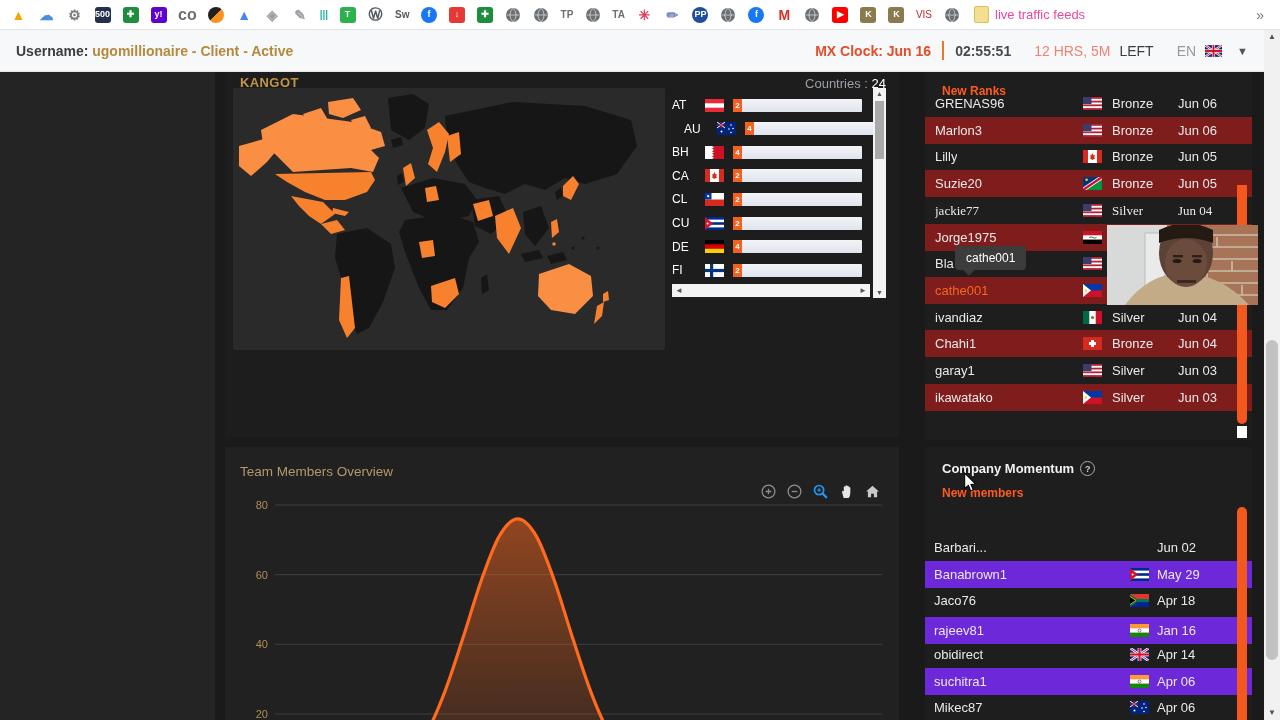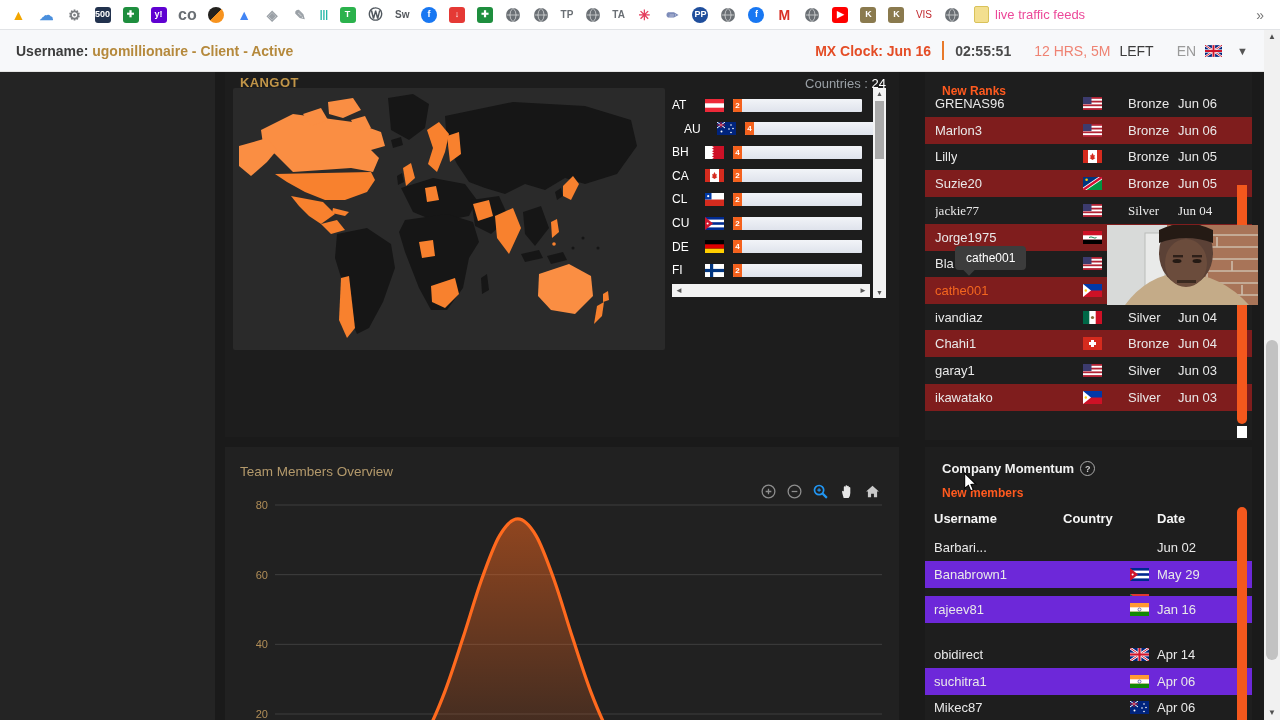--- a/index.html
+++ b/index.html
@@ -71,21 +71,21 @@
   .hs-arrow{font-size:8px;color:#555;line-height:13px;}
 
   
   .ranks-panel{left:925px;top:0;width:327px;height:368px;background:#1e1e1e;}
   .ranks-title{position:absolute;left:17px;top:12px;font-size:12px;font-weight:bold;color:#ff5a1f;}
   .r-row{position:absolute;left:0;width:327px;height:27px;font-size:13px;color:#e9e9e9;}
   .r-row.alt{background:#7f1d1d;}
   .r-name{position:absolute;left:2px;top:6px;max-width:145px;white-space:nowrap;overflow:hidden;margin-left:8px;}
   .r-name.hl{color:#f4661f;}
   .r-flagwrap{position:absolute;left:158px;top:7px;width:19px;height:13px;}
-  .r-rank{position:absolute;left:203px;top:6px;}
+  .r-rank{position:absolute;left:187px;top:6px;}
   .r-date{position:absolute;left:253px;top:6px;}
   .o-scroll{position:absolute;left:312px;top:113px;width:10px;height:239px;background:#f4581d;
             border-radius:0 0 5px 5px;z-index:2;}
   .o-thumb{position:absolute;left:312px;top:354px;width:10px;height:12px;background:#ffffff;z-index:2;}
 
   .tooltip{position:absolute;left:955px;top:174px;background:#3c3c3c;color:#fff;font-size:12px;
            padding:5px 11px;border-radius:4px;z-index:6;}
   .tooltip::after{content:"";position:absolute;left:10px;bottom:-4px;width:8px;height:8px;background:#3c3c3c;
                   transform:rotate(45deg);}
 
@@ -660,25 +660,20 @@
         <path d="M52,5 Q79,-8 106,5 L106,18 Q79,8 52,18 Z" fill="#241a14"></path>
       </svg>
     </div>
 
     <div class="panel mom-panel">
       <div class="mom-title">
         <span>Company Momentum</span>
         <span class="q-icon">?</span>
       </div>
       <div class="mom-sub">New members</div>
-      <div class="m-head">
-        <span class="h-user">Username</span>
-        <span class="h-country">Country</span>
-        <span class="h-date">Date</span>
-      </div>
       <div id="member-rows">
           <div class="m-row" style="top: 87px;">
             <span class="m-name">Barbari...</span>
             <span class="m-flag"></span>
             <span class="m-date">Jun 02</span>
           </div>
           <div class="m-row alt" style="top: 113.7px;">
             <span class="m-name">Banabrown1</span>
             <span class="m-flag">
               <svg class="flag-svg" viewBox="0 0 19 13">
@@ -702,21 +697,21 @@
                 <rect width="19" height="5" fill="#de3831"></rect>
                 <rect y="8" width="19" height="5" fill="#002395"></rect>
                 <rect y="5" width="19" height="3" fill="#007a4d"></rect>
                 <path d="M0,0 L9,6.5 L0,13 Z" fill="#007a4d"></path>
                 <path d="M0,2.5 L6,6.5 L0,10.5 Z" fill="#000"></path>
                 <path d="M0,2.5 L6,6.5 L0,10.5" fill="none" stroke="#fb0" stroke-width="0.8"></path>
               </svg>
             </span>
             <span class="m-date">Apr 18</span>
           </div>
-          <div class="m-row alt" style="top: 149px;">
+          <div class="m-row alt" style="top: 170px;">
             <span class="m-name">rajeev81</span>
             <span class="m-flag">
               <svg class="flag-svg" viewBox="0 0 19 13">
                 <rect width="19" height="13" fill="#f93"></rect>
                 <rect y="4.3" width="19" height="4.4" fill="#fff"></rect>
                 <rect y="8.7" width="19" height="4.3" fill="#128807"></rect>
                 <circle cx="9.5" cy="6.5" r="1.5" fill="none" stroke="#000080" stroke-width="0.5"></circle>
               </svg>
             </span>
             <span class="m-date">Jan 16</span>

